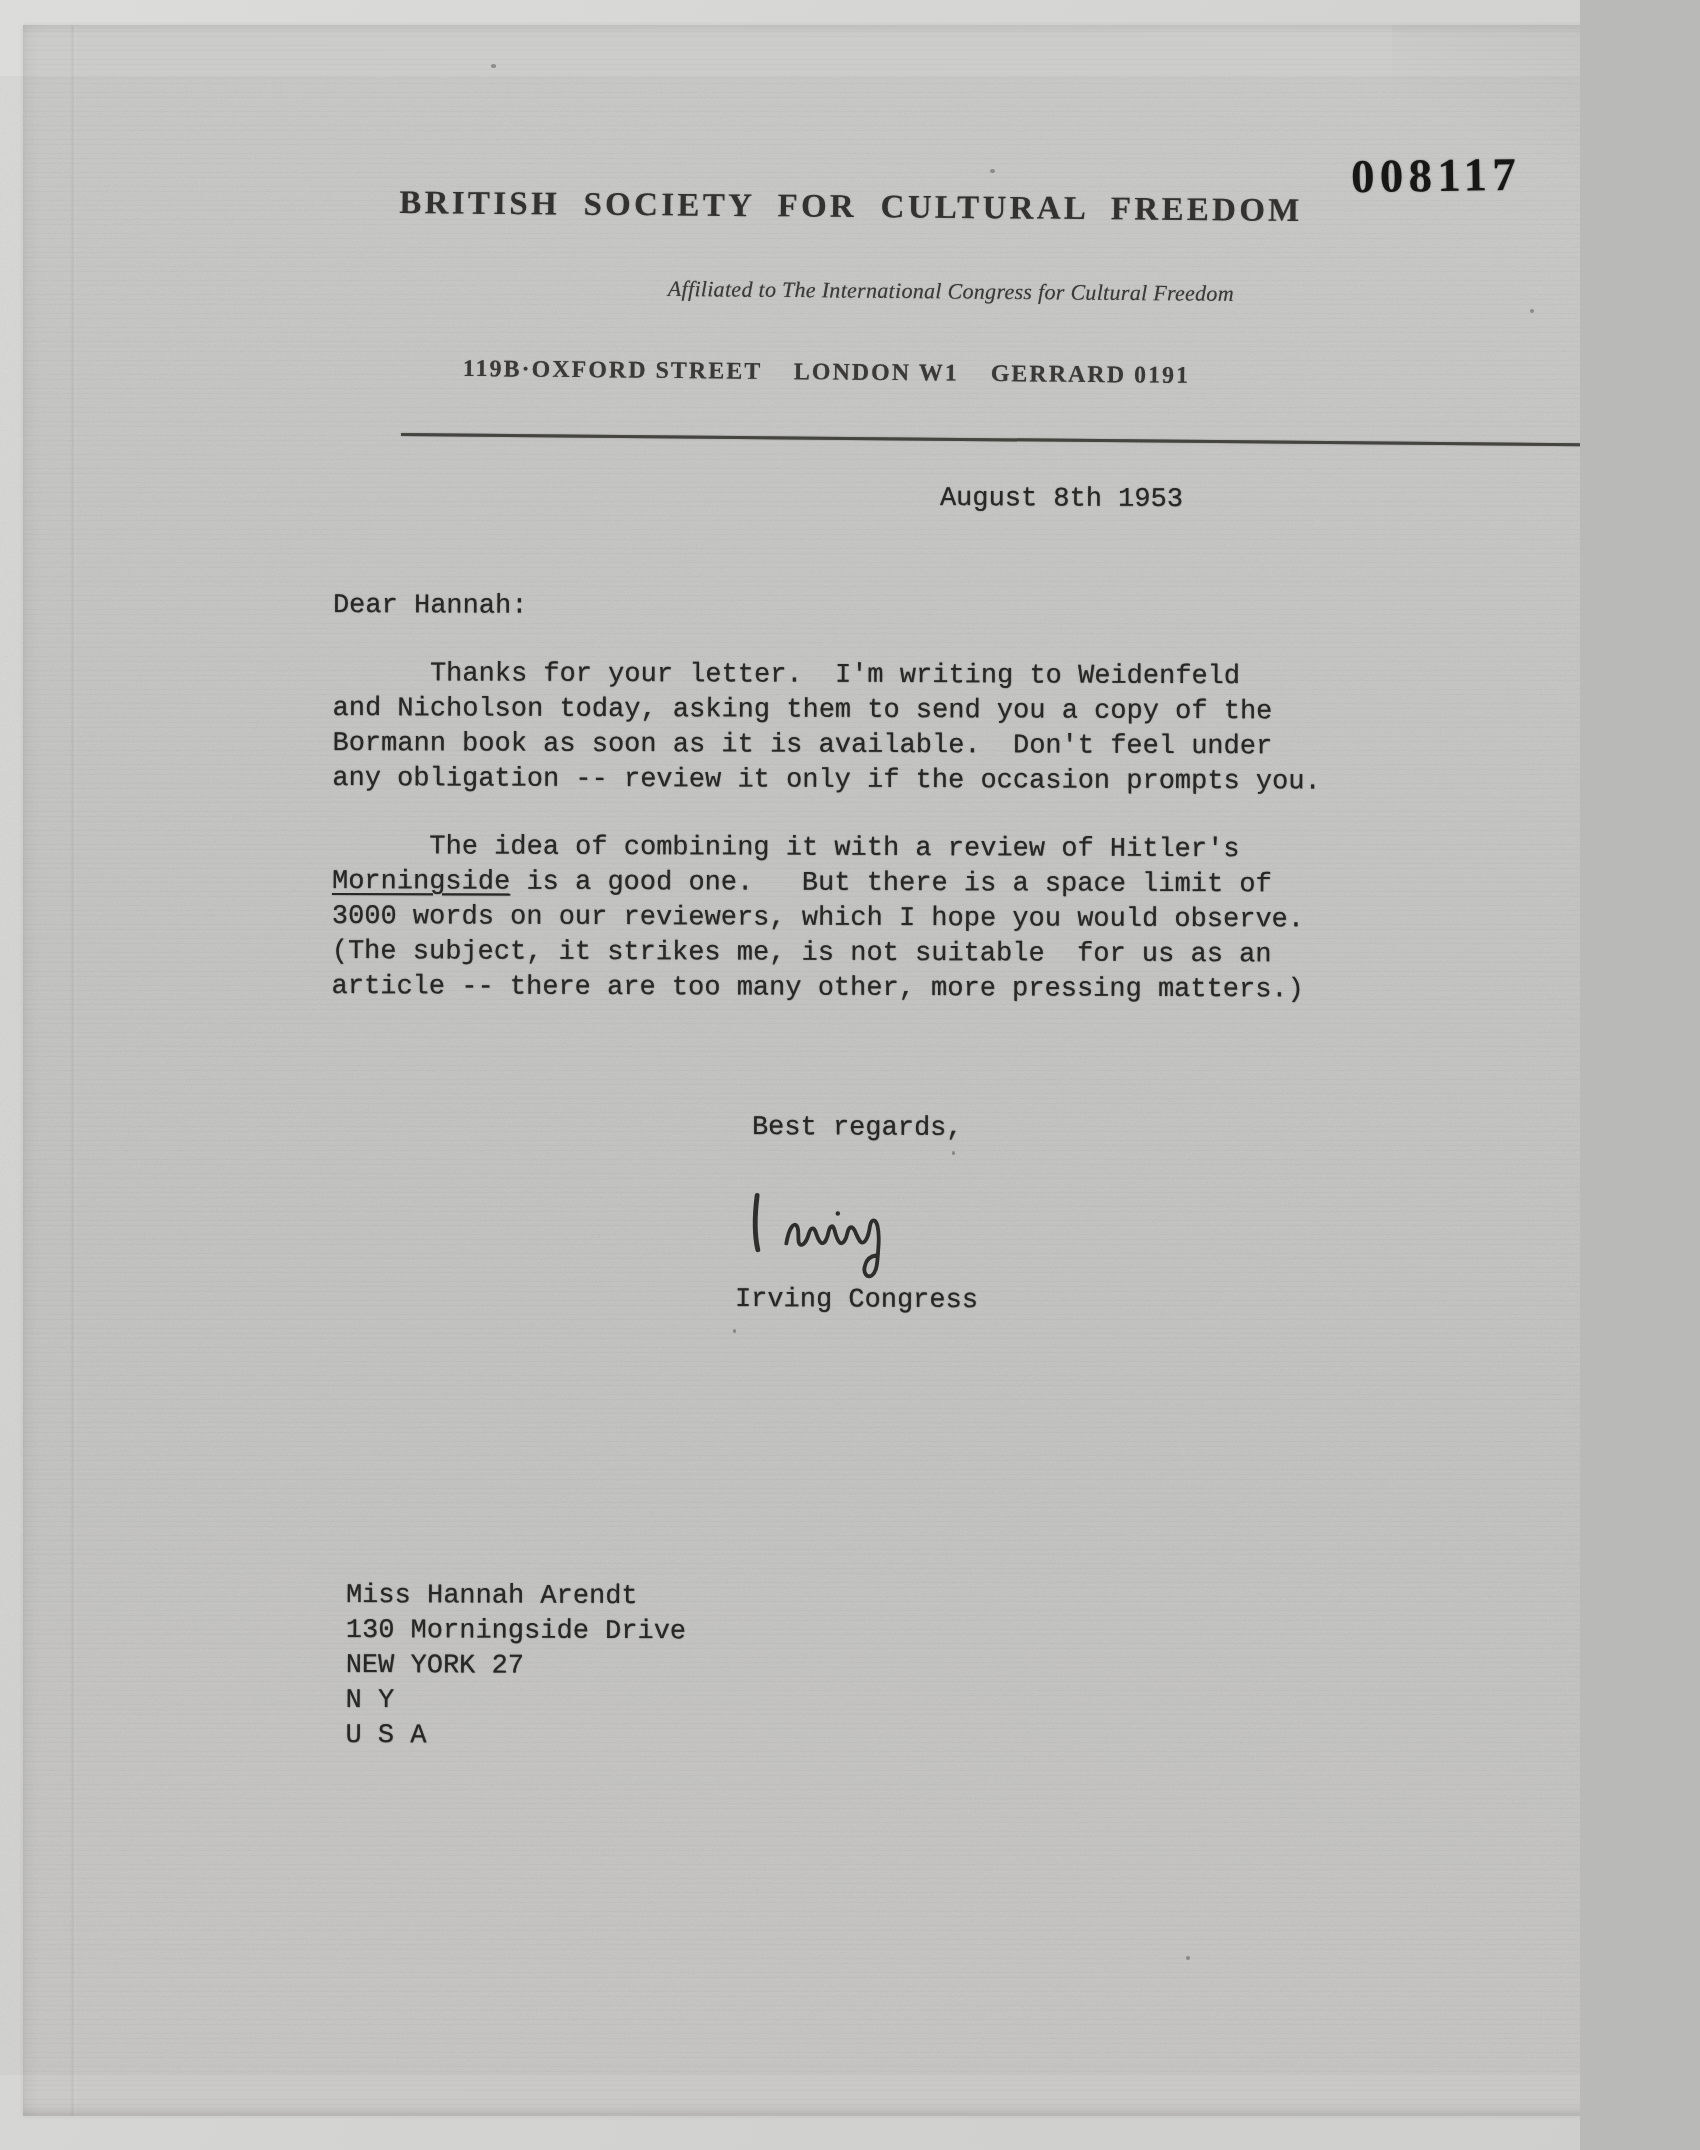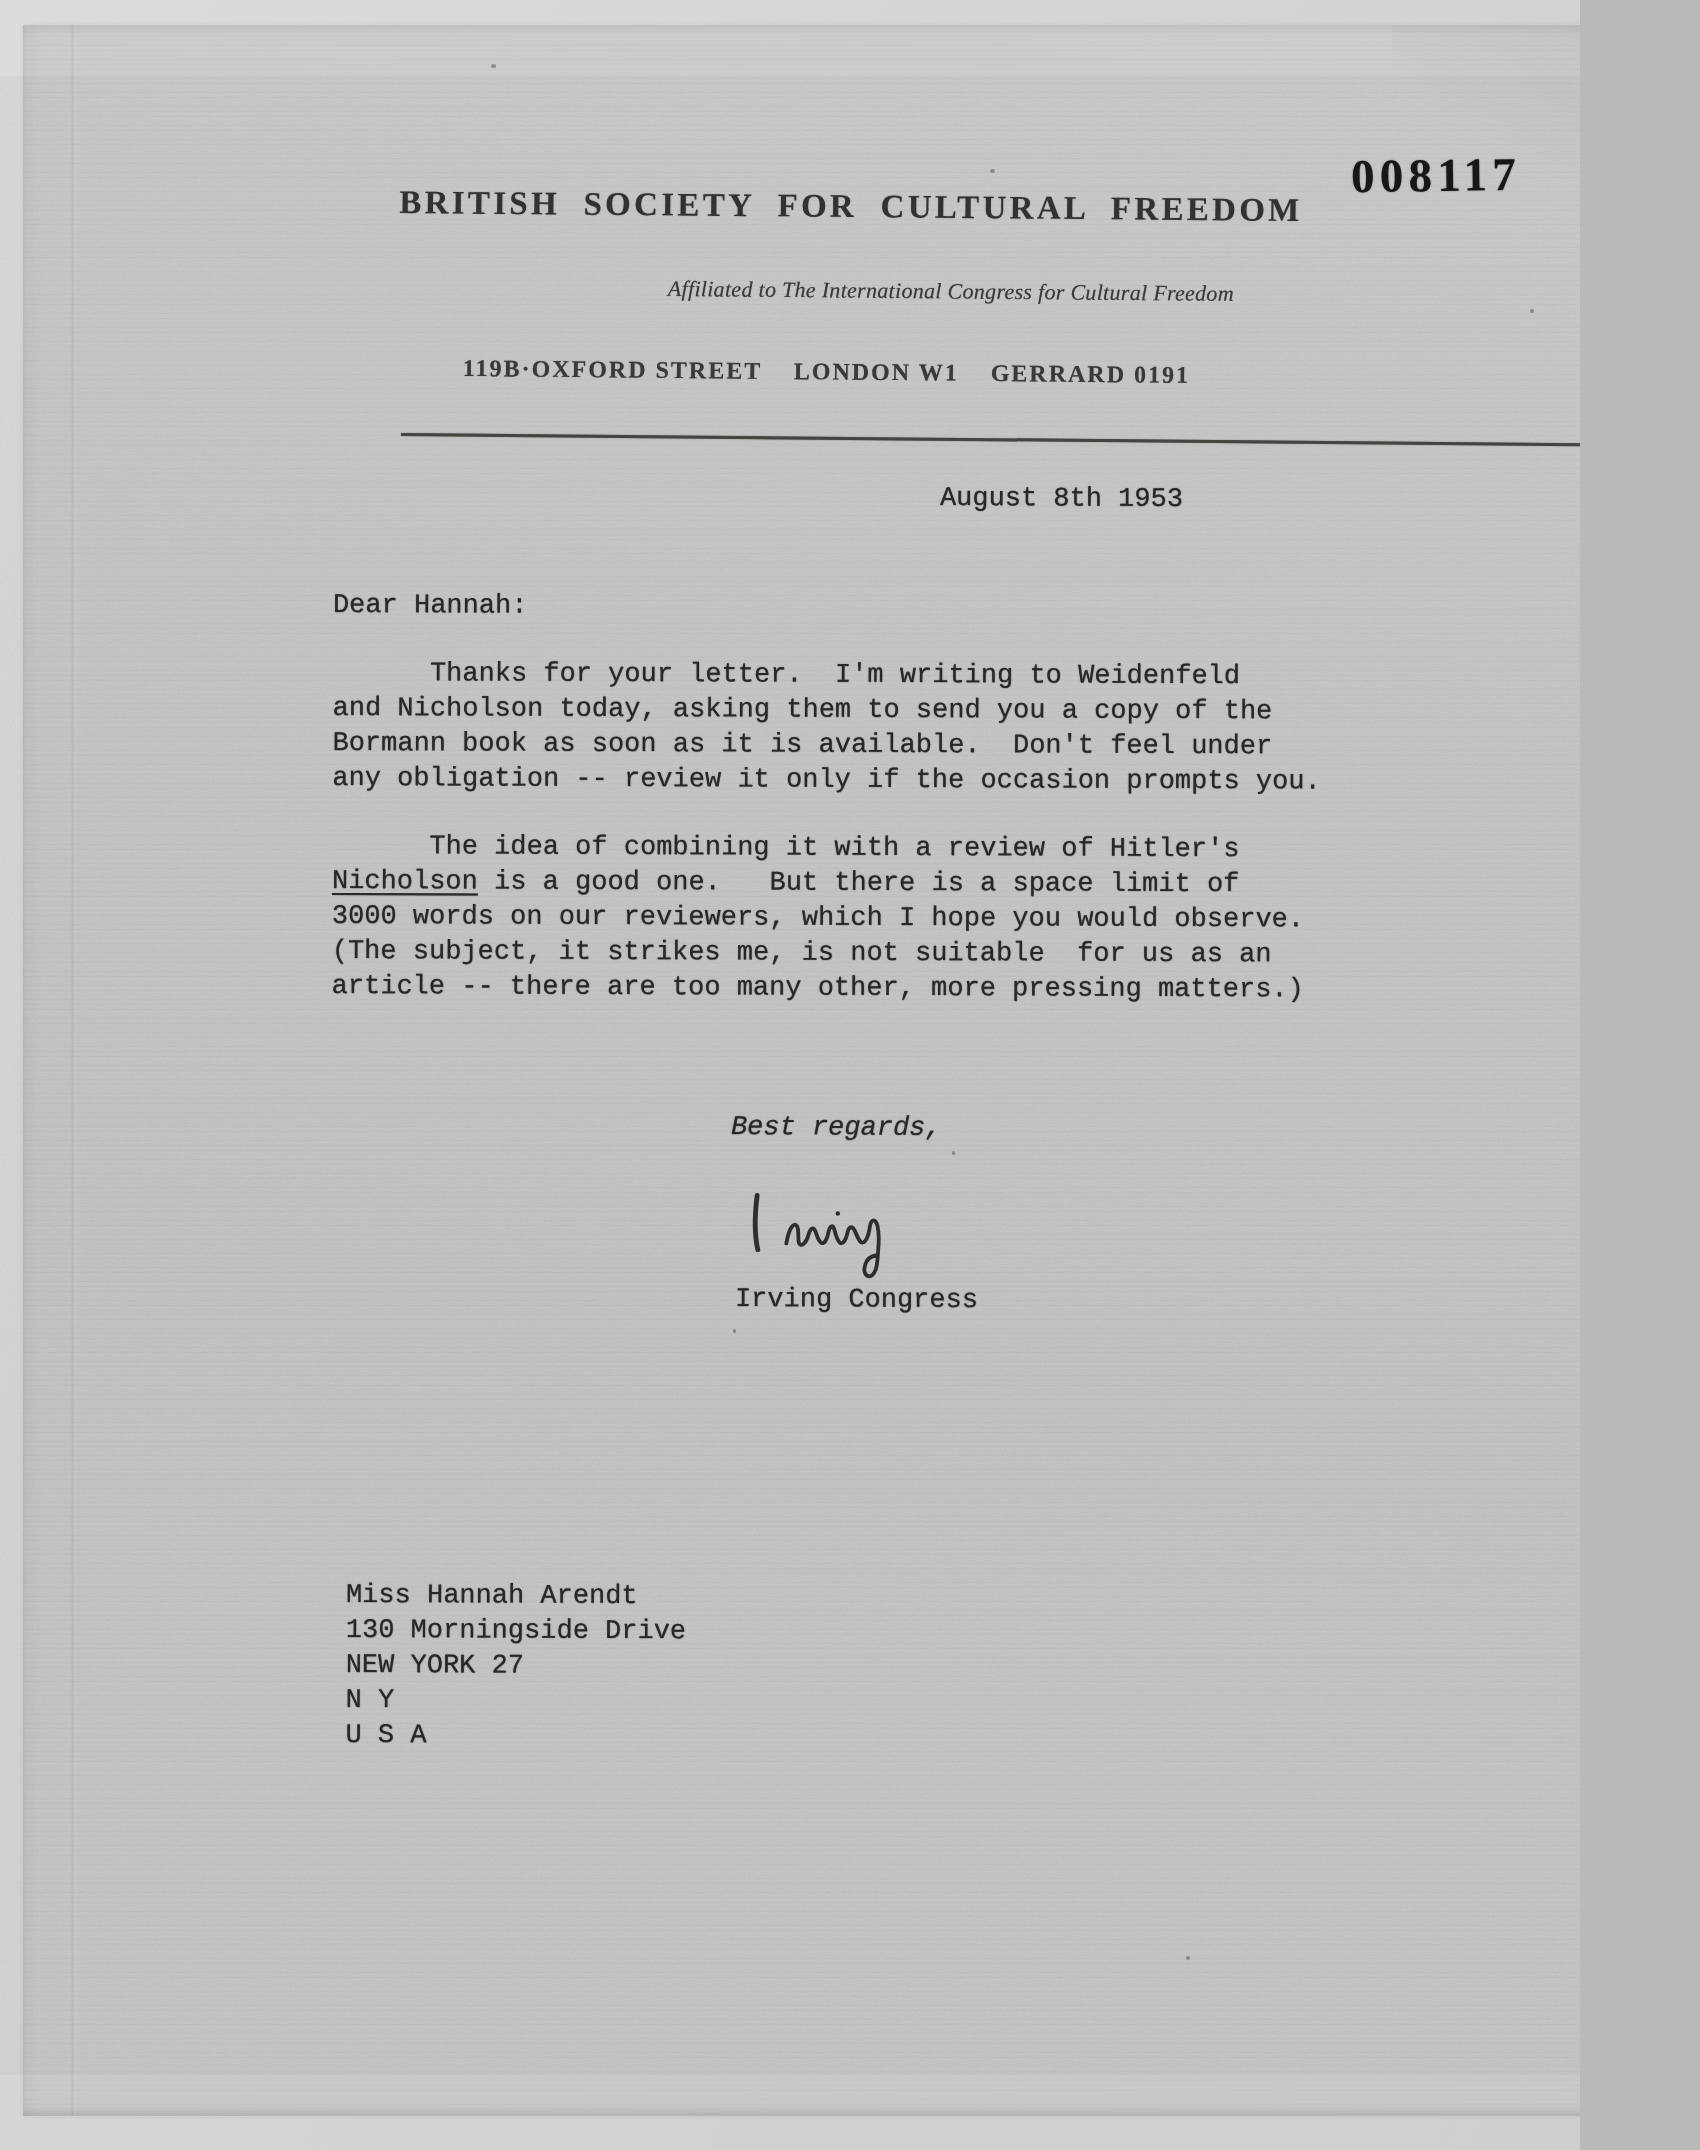--- a/index.html
+++ b/index.html
@@ -86,21 +86,21 @@
     font-family: "Liberation Mono", monospace;
     font-size: 27px; line-height: 35px;
     color: #262626; text-shadow: 0 0 1.3px rgba(30,30,30,.5), 0.4px 0.4px 0.3px rgba(0,0,0,.25);
   }
   .body-line { white-space: pre; }
   .u { text-decoration: underline; text-decoration-thickness: 2.3px; text-underline-offset: 4.7px; }
 
   .date      { position: absolute; left: 917px; top: 456px;  transform: rotate(0.25deg); transform-origin: left top; }
   .letter-body { position: absolute; left: 310px; top: 563px; transform: rotate(0.2deg);  transform-origin: left top; }
   .paragraph { margin-top: 33px; }
-  .closing   { position: absolute; left: 708px; top: 1085px; transform: rotate(0.25deg); transform-origin: left top; font-style: italic; }
+  .closing   { position: absolute; left: 729px; top: 1085px; transform: rotate(0.25deg); transform-origin: left top; }
   .signed-name { position: absolute; left: 712px; top: 1257px; transform: rotate(0.25deg); transform-origin: left top; }
   .recipient { position: absolute; left: 323px; top: 1553px; transform: rotate(0.2deg); transform-origin: left top; }
 
   
   .signature { position: absolute; left: 723px; top: 1159px; width: 160px; height: 98px; overflow: visible; }
 
   
   .grain { position: absolute; left: 0; top: 0; width: 100%; height: 100%; pointer-events: none; opacity: .5; }
 </style>
 </head>
@@ -127,21 +127,21 @@
       <div class="body-line salutation">Dear Hannah:</div>
       <div id="paragraphs">
           <div class="paragraph">
             <div class="body-line"><span>      Thanks for your letter.  I'm writing to Weidenfeld</span></div>
             <div class="body-line"><span>and Nicholson today, asking them to send you a copy of the</span></div>
             <div class="body-line"><span>Bormann book as soon as it is available.  Don't feel under</span></div>
             <div class="body-line"><span>any obligation -- review it only if the occasion prompts you.</span></div>
           </div>
           <div class="paragraph">
             <div class="body-line"><span>      The idea of combining it with a review of Hitler's</span></div>
-            <div class="body-line"><span class="u">Nicholson</span><span> is a good one.   But there is a space limit of</span></div>
+            <div class="body-line"><span class="u">Morningside</span><span> is a good one.   But there is a space limit of</span></div>
             <div class="body-line"><span>3000 words on our reviewers, which I hope you would observe.</span></div>
             <div class="body-line"><span>(The subject, it strikes me, is not suitable  for us as an</span></div>
             <div class="body-line"><span>article -- there are too many other, more pressing matters.)</span></div>
           </div>
         </div>
     </div>
 
     <div class="closing typed">Best regards,</div>
 
     <svg class="signature" viewBox="0 0 230 140">

